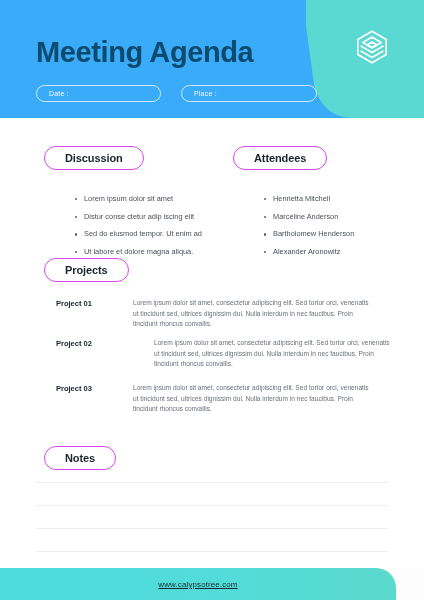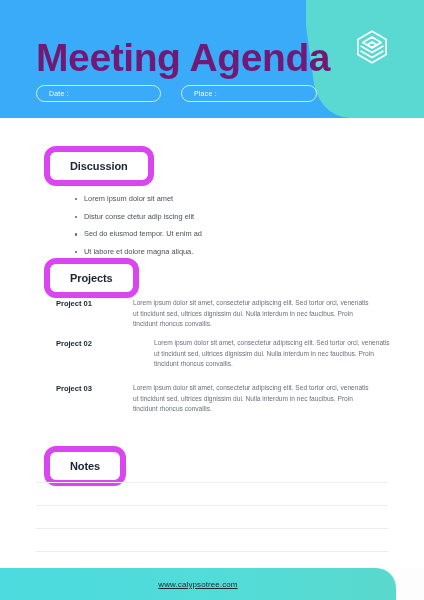--- a/index.html
+++ b/index.html
@@ -31,23 +31,23 @@
   .header-teal {
     position: absolute;
     left: 0; top: 0;
     width: 424px;
     height: 118px;
   }
   .header-title {
     position: absolute;
     left: 36px;
     top: 38px;
-    font-size: 39px;
+    font-size: 29px;
     font-weight: 700;
-    color: #701a75;
+    color: #0c4a6e;
     letter-spacing: -0.4px;
     line-height: 1;
     white-space: nowrap;
     text-align: center;
   }
   .logo {
     position: absolute;
     left: 352px;
     top: 27px;
     width: 40px;
@@ -83,23 +83,23 @@
     width: 424px;
     height: 450px;
     background: #ffffff;
   }
 
   .pill {
     box-sizing: border-box;
     display: inline-flex;
     align-items: center;
     justify-content: center;
-    height: 40px;
+    height: 24px;
     padding: 0 20px;
-    border: 6px solid #d946ef;
+    border: 1px solid #d946ef;
     border-radius: 12px;
     background: #ffffff;
     color: #1b2430;
     font-size: 11px;
     font-weight: 700;
     letter-spacing: -0.1px;
     box-shadow: 0 1px 2px rgba(0,0,0,0.03);
   }
 
   .sec-discussion { position: absolute; left: 44px; top: 28px; }
@@ -219,20 +219,27 @@
   <div class="body-area">
 
     <div class="pill sec-discussion">Discussion</div>
     <ul class="bullets list-discussion">
       <li>Lorem ipsum dolor sit amet</li>
       <li>Distur conse ctetur adip iscing elit</li>
       <li>Sed do eiusmod tempor. Ut enim ad</li>
       <li>Ut labore et dolore magna aliqua.</li>
     </ul>
 
+    <div class="pill sec-attendees">Attendees</div>
+    <ul class="bullets list-attendees">
+      <li>Henrietta Mitchell</li>
+      <li>Marceline Anderson</li>
+      <li>Bartholomew Henderson</li>
+      <li>Alexander Aronowitz</li>
+    </ul>
 
     <div class="pill sec-projects">Projects</div>
 
     <div class="projects">
       <div class="project-row r0">
         <div class="project-label">Project 01</div>
         <div class="project-desc">Lorem ipsum dolor sit amet, consectetur adipiscing elit. Sed tortor orci, venenatis ut tincidunt sed, ultrices dignissim dui. Nulla interdum in nec faucibus. Proin tincidunt rhoncus convallis.</div>
       </div>
       <div class="project-row r1">
         <div class="project-label">Project 02</div>

